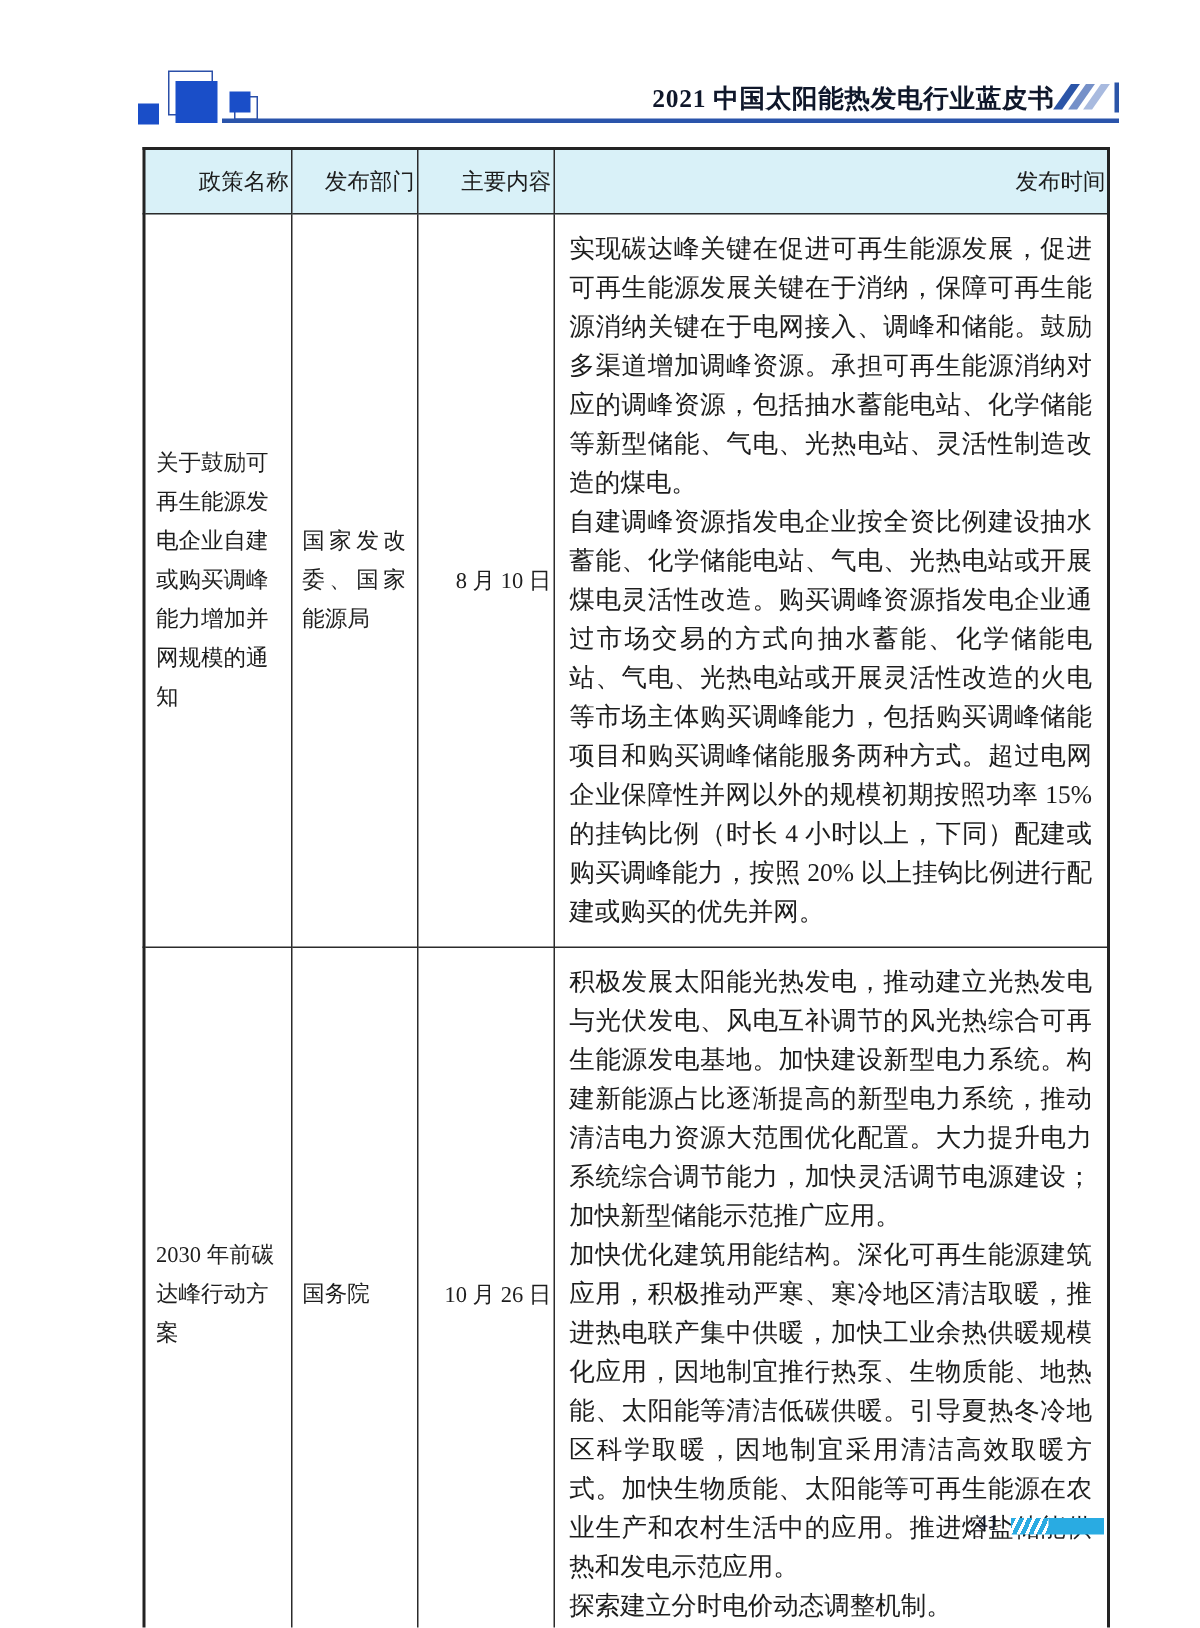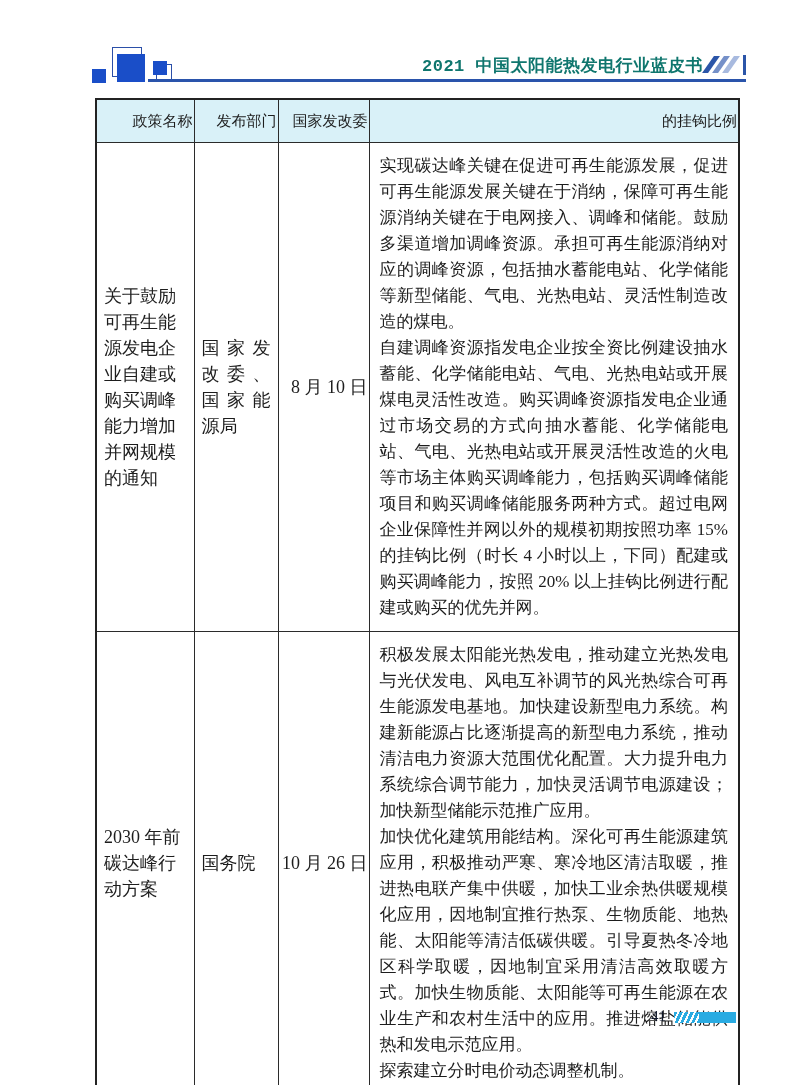--- a/index.html
+++ b/index.html
@@ -20,22 +20,22 @@
   .sq-outline { position:absolute; left:20px; top:0; width:28px; height:28px;
                 border:1.5px solid #2b4fa8; background:transparent; }
   .sq-large   { left:25px; top:7px;  width:28px; height:28px; }
   .sq-med-outline { position:absolute; left:64px; top:17px; width:14px; height:14px;
                 border:1px solid #2b4fa8; background:transparent; }
   .sq-medium  { left:61px; top:14px; width:14px; height:14px; }
 
   .header-rule { position:absolute; left:148px; top:79px; width:598px; height:2.5px;
                  background:#2a54ab; }
   .header-title { position:absolute; top:54px; right:97px;
-                  font-family:Liberation Mono, monospace; font-weight:bold;
-                  font-size:17px; letter-spacing:0.5px; color:#0f766e; }
+                  font-family:Liberation Serif, serif; font-weight:bold;
+                  font-size:17px; letter-spacing:0.5px; color:#0f172a; }
   .header-slashes { position:absolute; top:55px; right:54px; width:40px; height:20px; }
   .header-slashes .sl { position:absolute; top:1px; width:6px; height:17px;
                         transform:skewX(-35deg); }
   .sl1 { left:2px;  background:#2B55A8; }
   .sl2 { left:12px; background:#7590C8; }
   .sl3 { left:22px; background:#A8BADF; }
   .sl-bar { position:absolute; right:0; top:0; width:3px; height:20px; background:#2B55A8; }
 
   
   table.policy-table {
@@ -48,21 +48,21 @@
   }
   .policy-table thead th {
     height:40px; background:#D9F1F8;
     font-weight:normal; font-size:15px; text-align:right;
   }
   .col-policy { width:98px; }
   .col-dept   { width:84px; }
   .col-date   { width:91px; }
   .col-main   { width:370px; }
 
-  .policy-table td { vertical-align:middle; font-size:18px; }
+  .policy-table td { vertical-align:middle; font-size:15px; }
   td.cell-policy { padding:6px 7px; line-height:26px; text-align:left; }
   td.cell-dept   { padding:16px 7px; line-height:26px; text-align:justify; }
   td.cell-date   { text-align:right; }
   td.cell-main   { padding:10px 10px; font-size:17px; line-height:26px;
                    text-align:justify; vertical-align:middle; }
   td.cell-main p { margin:0; }
   tr.row-1 td { height:386px; }
   tr.row-2 td { height:429px; }
 
   
@@ -102,22 +102,22 @@
     <colgroup>
       <col class="col-policy">
         <col class="col-dept">
         <col class="col-date">
         <col class="col-main">
     </colgroup>
     <thead>
       <tr>
         <th>政策名称</th>
         <th>发布部门</th>
-        <th>国家发改委</th>
-        <th>的挂钩比例</th>
+        <th>主要内容</th>
+        <th>发布时间</th>
       </tr>
     </thead>
     <tbody>
       <tr class="row-1">
         <td class="cell-policy">关于鼓励可再生能源发电企业自建或购买调峰能力增加并网规模的通知</td>
         <td class="cell-dept">国家发改委、国家能源局</td>
         <td class="cell-date">8 月 10 日</td>
         <td class="cell-main">
           <p>实现碳达峰关键在促进可再生能源发展，促进可再生能源发展关键在于消纳，保障可再生能源消纳关键在于电网接入、调峰和储能。鼓励多渠道增加调峰资源。承担可再生能源消纳对应的调峰资源，包括抽水蓄能电站、化学储能等新型储能、气电、光热电站、灵活性制造改造的煤电。</p>
           <p>自建调峰资源指发电企业按全资比例建设抽水蓄能、化学储能电站、气电、光热电站或开展煤电灵活性改造。购买调峰资源指发电企业通过市场交易的方式向抽水蓄能、化学储能电站、气电、光热电站或开展灵活性改造的火电等市场主体购买调峰能力，包括购买调峰储能项目和购买调峰储能服务两种方式。超过电网企业保障性并网以外的规模初期按照功率 15% 的挂钩比例（时长 4 小时以上，下同）配建或购买调峰能力，按照 20% 以上挂钩比例进行配建或购买的优先并网。</p>

